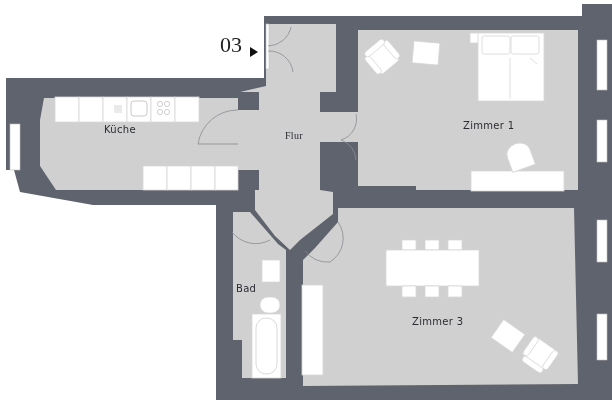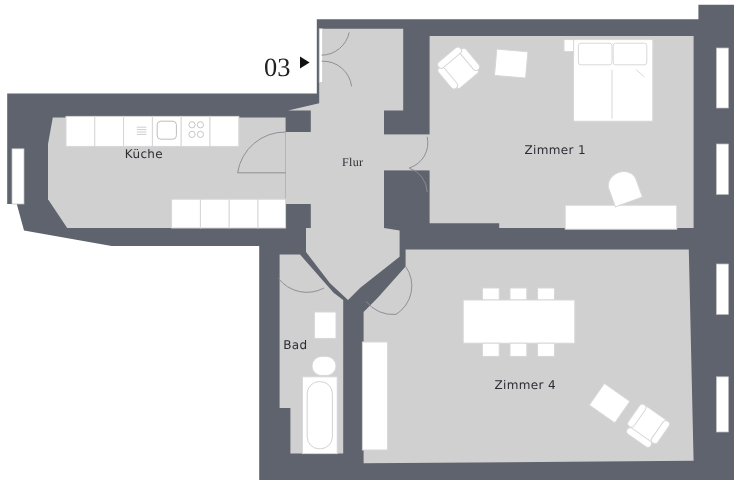--- a/index.html
+++ b/index.html
@@ -1,19 +1,19 @@
 <!DOCTYPE html>
 <html><head>
 <meta charset="utf-8">
 <style>
   html,body{margin:0;padding:0;background:#ffffff;}
   body{width:612px;height:400px;overflow:hidden;position:relative;font-family:"DejaVu Sans","Liberation Sans",sans-serif;}
   #plan{position:absolute;left:0;top:0;}
   .lbl{position:absolute;font-size:10px;color:#2b2d33;letter-spacing:0.3px;white-space:nowrap;}
-  .unit{position:absolute;left:220px;top:43px;font-family:"Liberation Serif","DejaVu Serif",serif;font-size:22px;color:#222;}
+  .unit{position:absolute;left:220px;top:32px;font-family:"Liberation Serif","DejaVu Serif",serif;font-size:22px;color:#222;}
   .arrow{position:absolute;left:250px;top:47px;width:0;height:0;border-top:5px solid transparent;border-bottom:5px solid transparent;border-left:8px solid #111;}
 </style>
 </head>
 <body>
 
 <svg id="plan" width="612" height="400" viewBox="0 0 612 400" xmlns="http://www.w3.org/2000/svg">
 
   <g fill="#5f636d">
     <polygon points="264,16 582,16 582,4 612,4 612,400 216,400 216,205 93,205 20,192 14,170 6,170 6,78 264,78"></polygon>
   </g>
@@ -135,15 +135,15 @@
     <rect x="252" y="314" width="29" height="64"></rect>
     <rect x="256" y="318" width="21" height="56" rx="10" fill="none" stroke="#d0d0d0"></rect>
   </g>
 </svg>
 
 <div class="unit">03</div>
 <div class="arrow"></div>
 
 <div class="lbl" style="left:104px;top:124px;">Küche</div>
 <div class="lbl" style="left:285px;top:130px;font-family:Liberation Serif, serif;">Flur</div>
-<div class="lbl" style="left:437px;top:120px;">Zimmer 1</div>
-<div class="lbl" style="left:412px;top:316px;">Zimmer 4</div>
+<div class="lbl" style="left:463px;top:120px;">Zimmer 1</div>
+<div class="lbl" style="left:412px;top:316px;">Zimmer 3</div>
 <div class="lbl" style="left:236px;top:283px;">Bad</div>
 
 </body></html>

